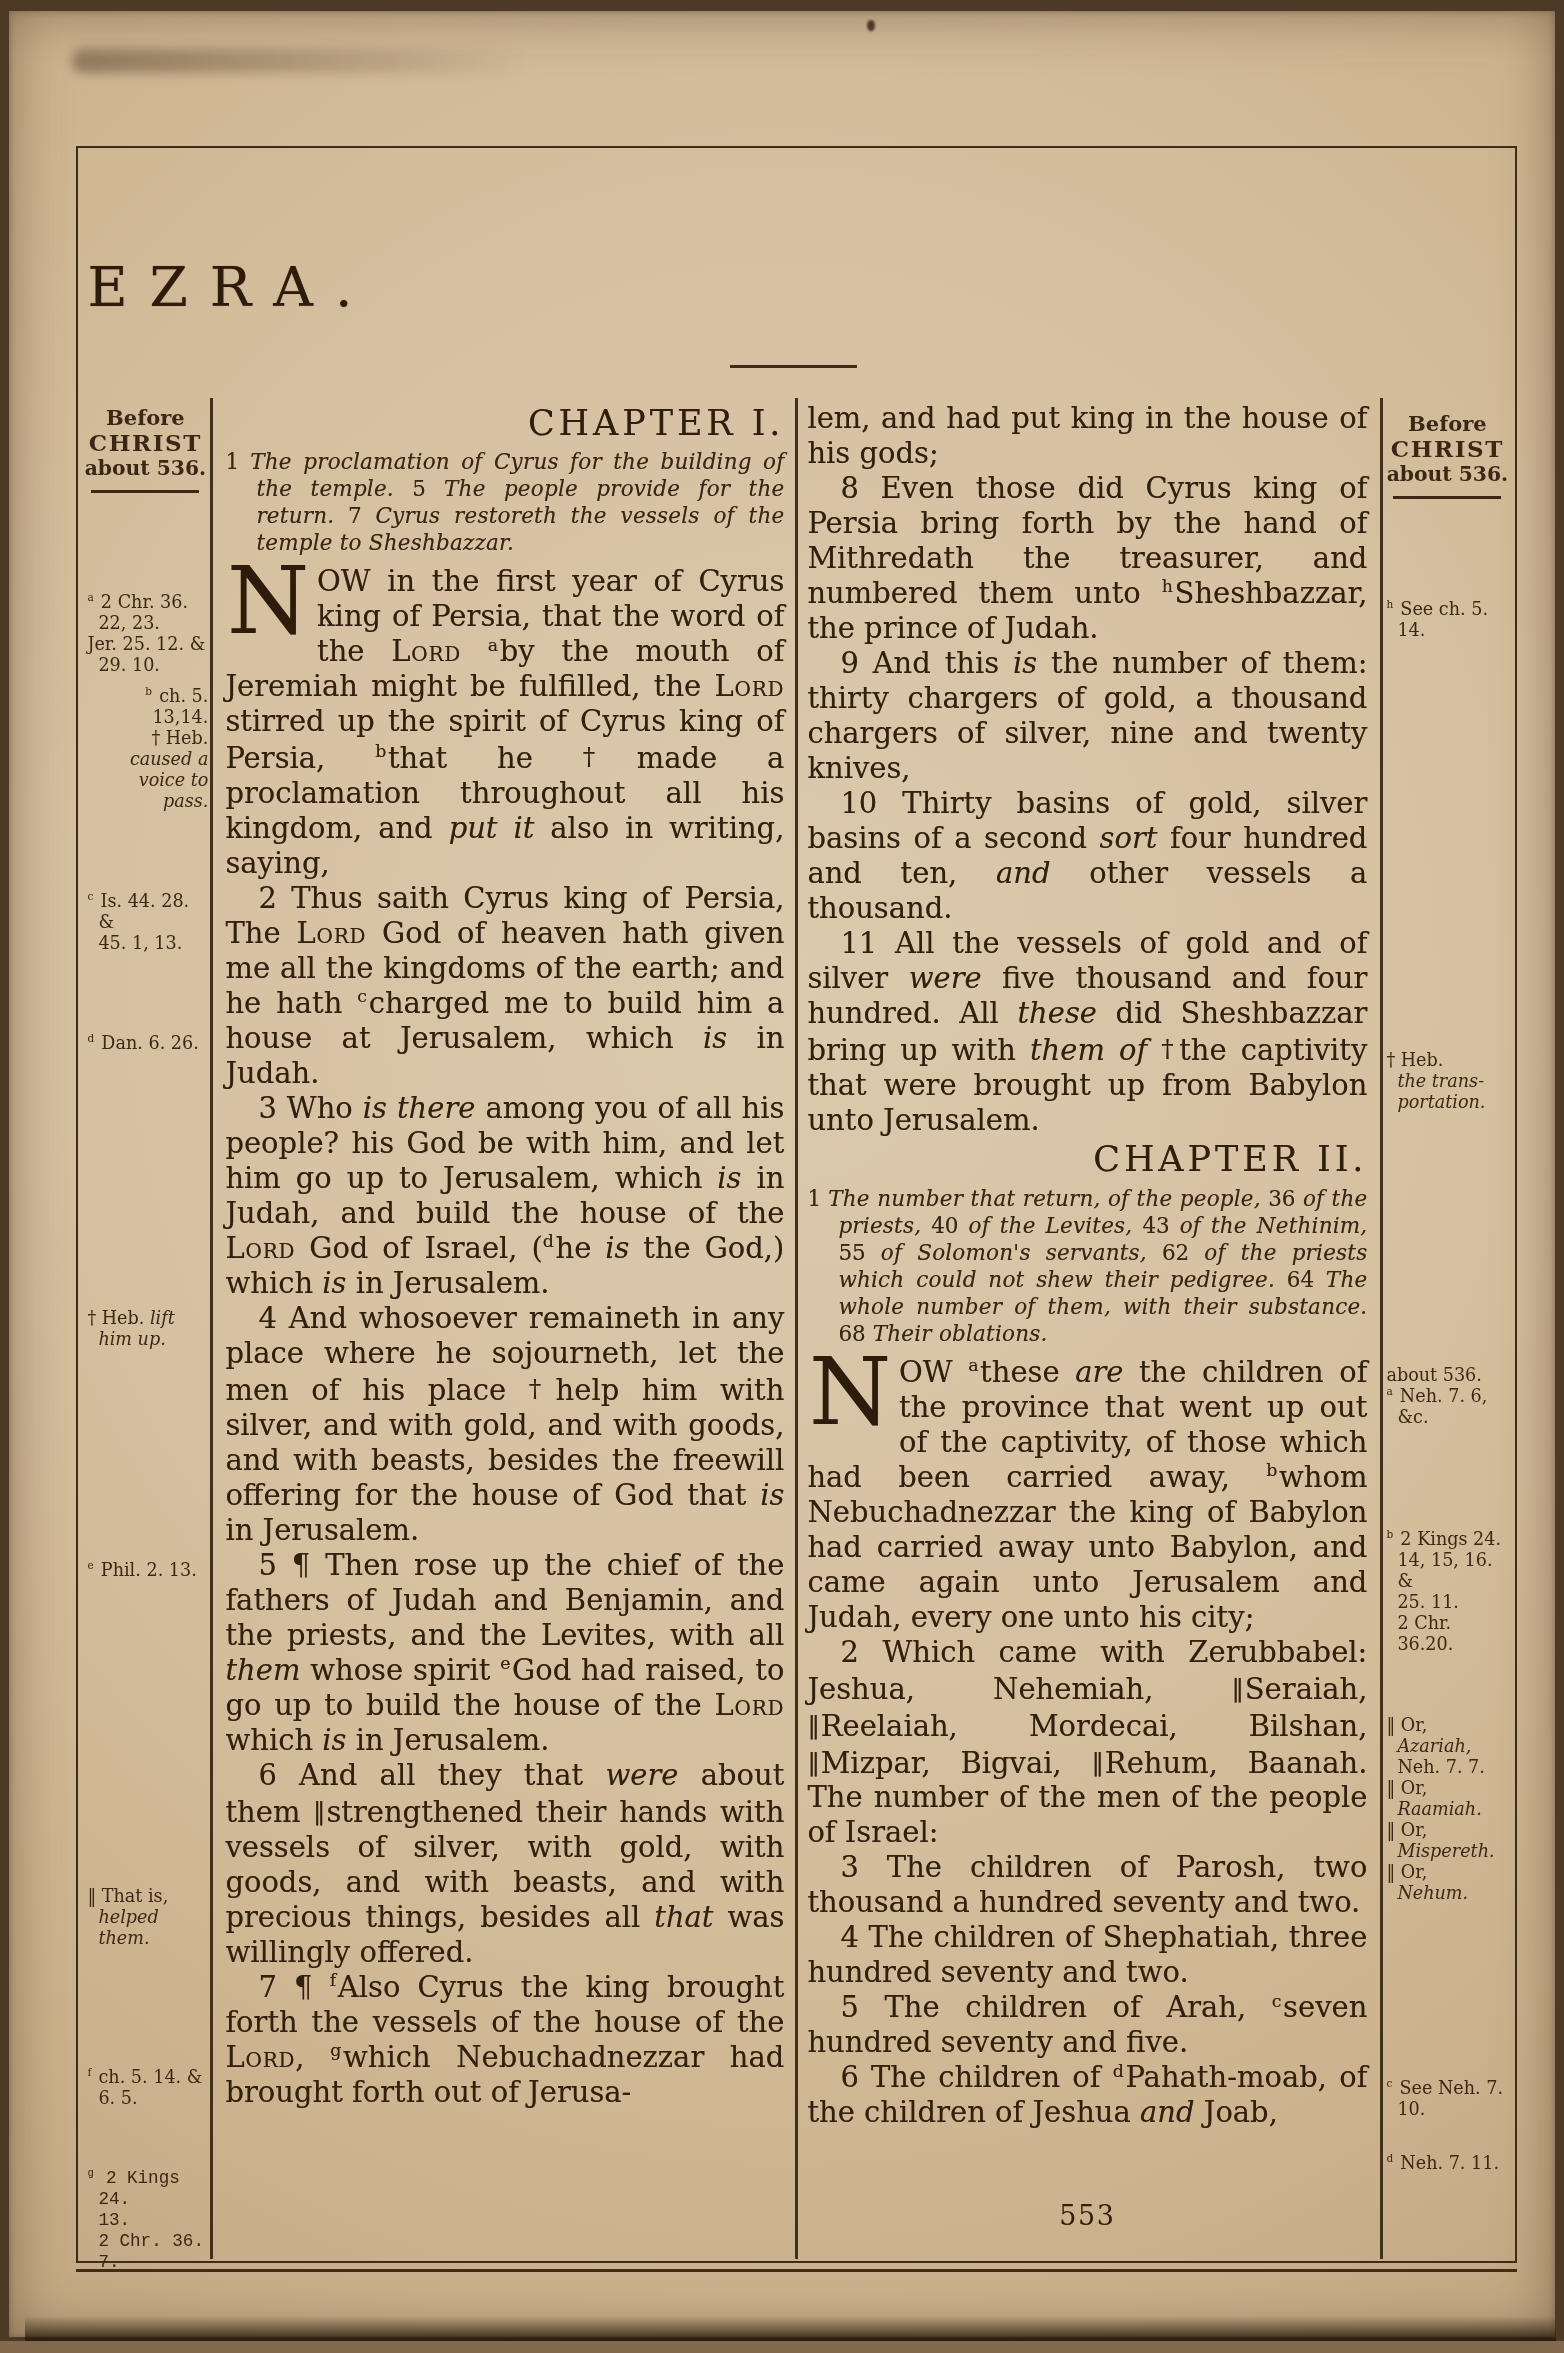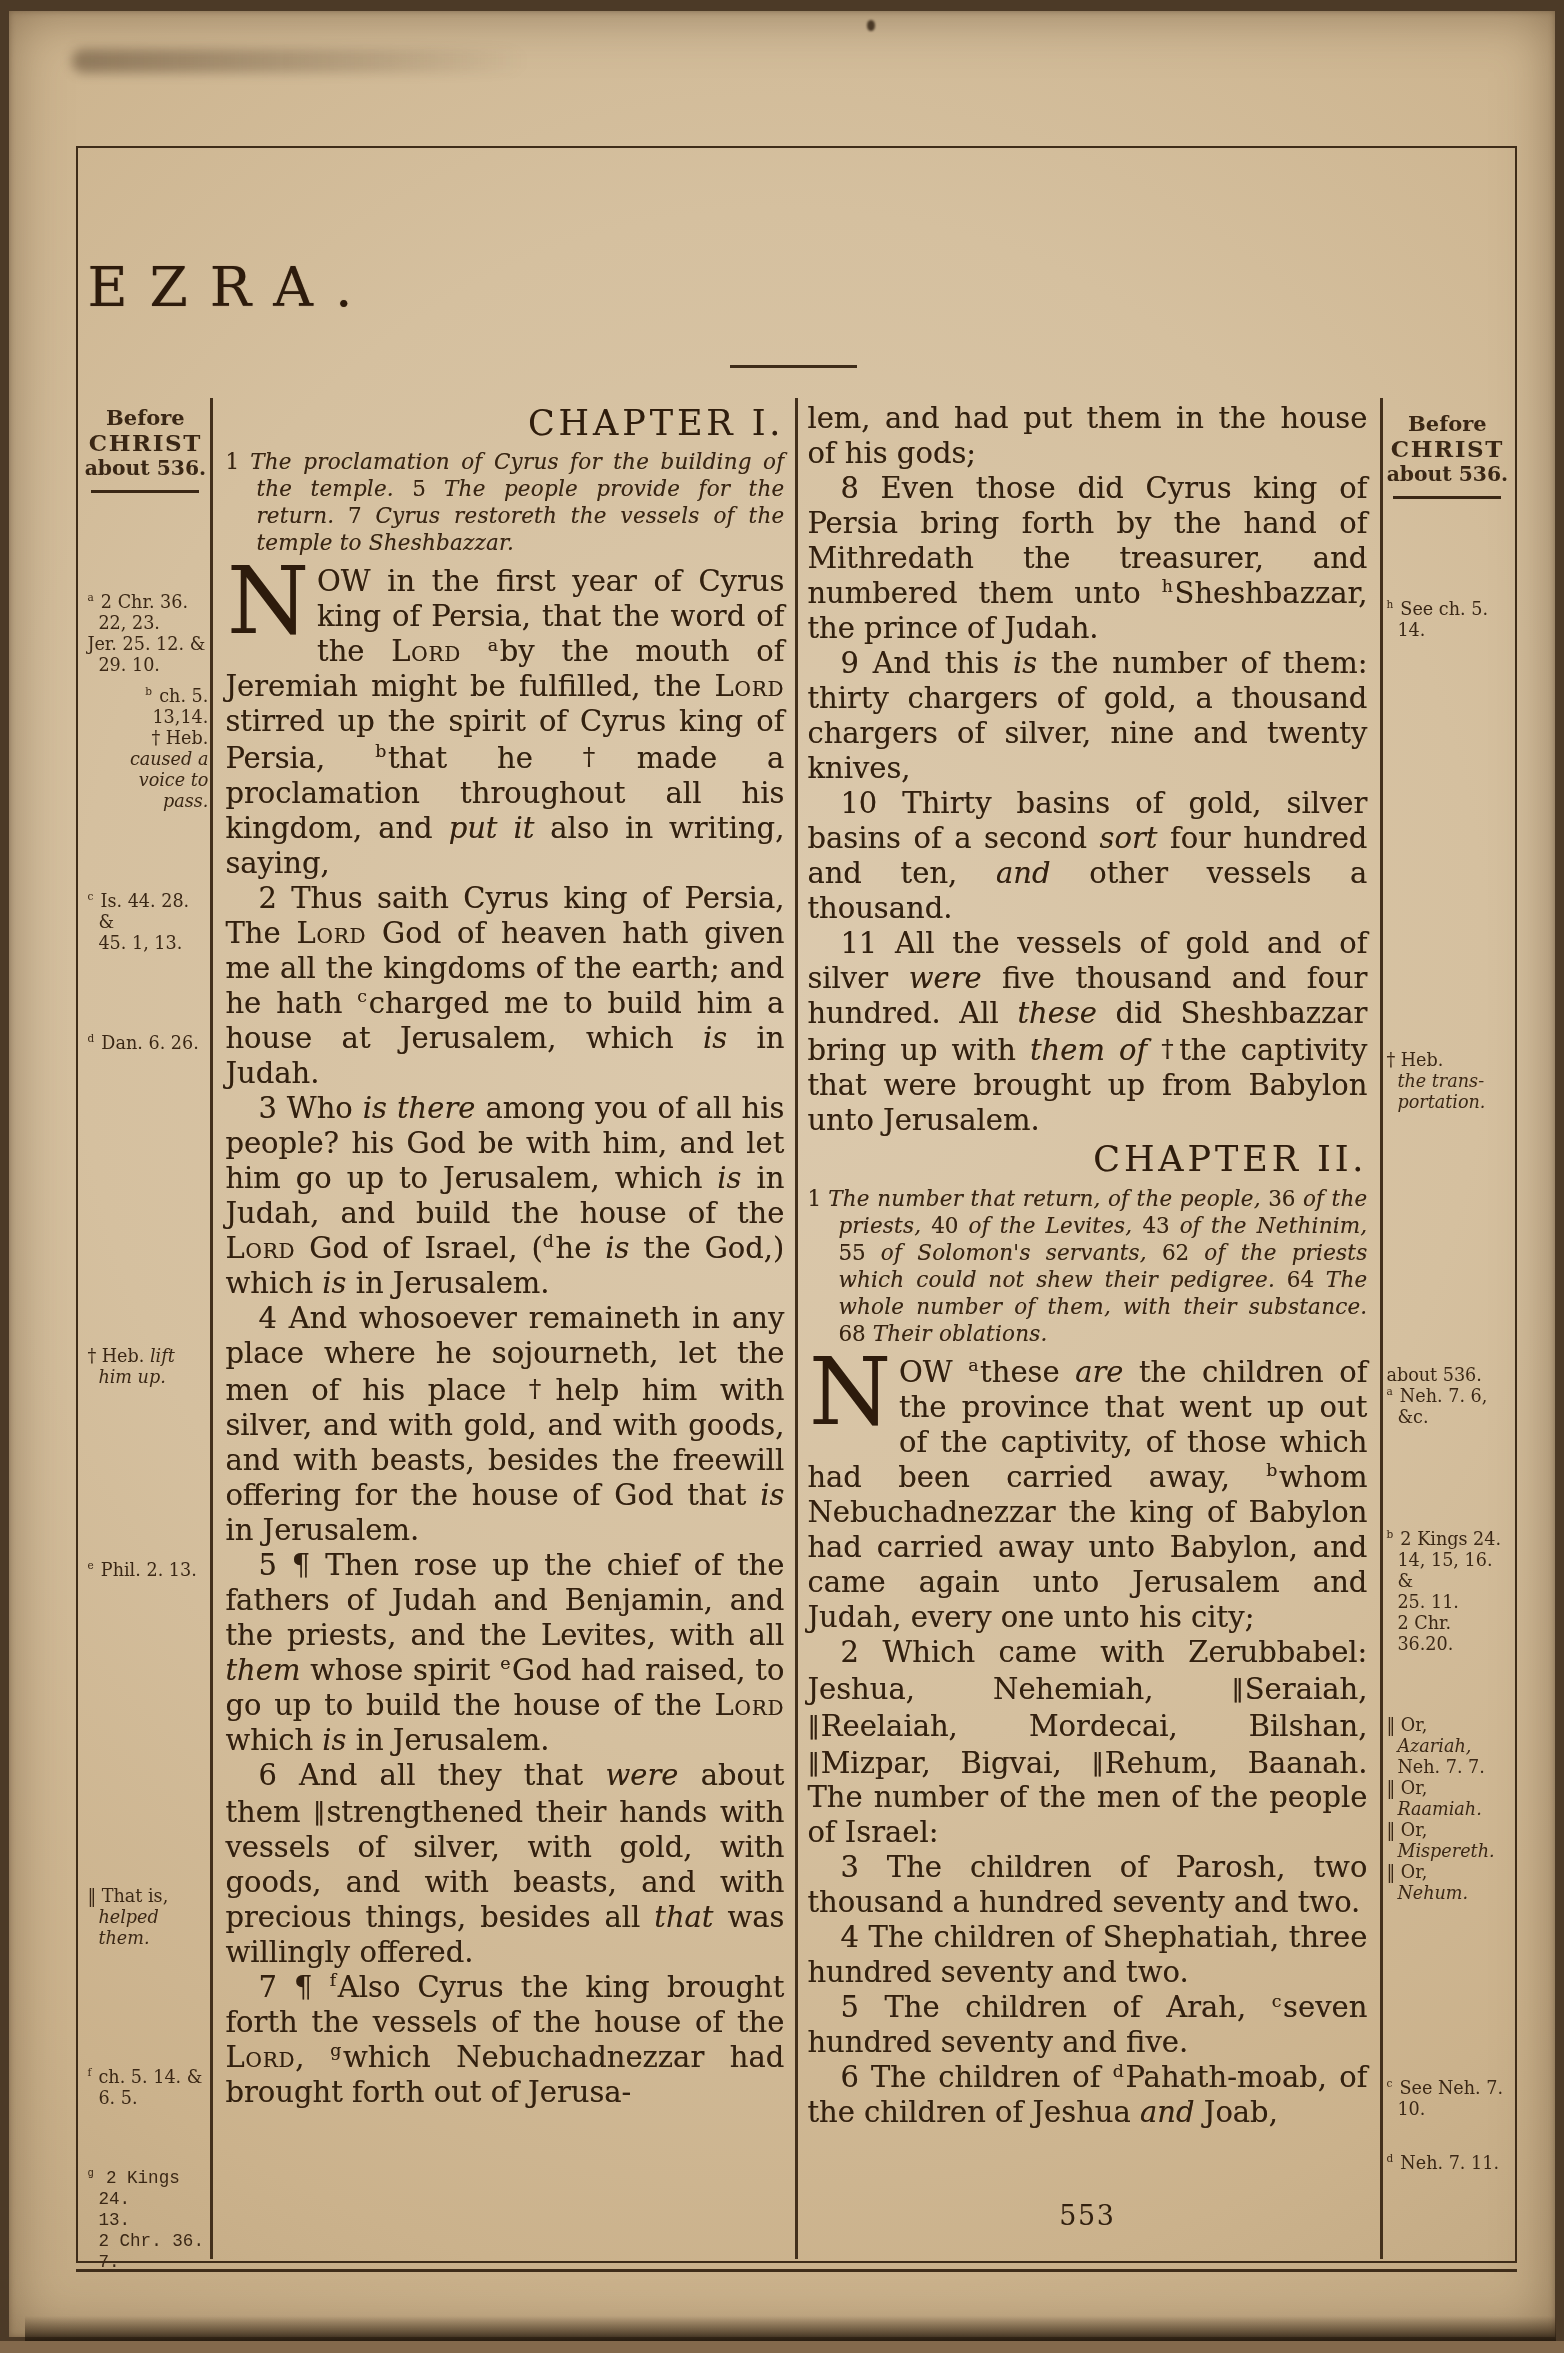--- a/index.html
+++ b/index.html
@@ -104,21 +104,21 @@
         <div class="note-line ind"><span class="it">voice to</span></div>
         <div class="note-line ind"><span class="it">pass.</span></div>
       </div>
       <div class="note" style="top: 880px;">
         <div class="note-line"><sup class="ref">c</sup> Is. 44. 28. &amp;</div>
         <div class="note-line ind">45. 1, 13.</div>
       </div>
       <div class="note" style="top: 1022px;">
         <div class="note-line"><sup class="ref">d</sup> Dan. 6. 26.</div>
       </div>
-      <div class="note" style="top: 1335px;">
+      <div class="note" style="top: 1297px;">
         <div class="note-line">† Heb. <span class="it">lift</span></div>
         <div class="note-line ind"><span class="it">him up.</span></div>
       </div>
       <div class="note" style="top: 1549px;">
         <div class="note-line"><sup class="ref">e</sup> Phil. 2. 13.</div>
       </div>
       <div class="note" style="top: 1875px;">
         <div class="note-line">‖ That is,</div>
         <div class="note-line ind"><span class="it">helped</span></div>
         <div class="note-line ind"><span class="it">them.</span></div>
@@ -179,21 +179,21 @@
       <div class="summary">1 <span class="it">The proclamation of Cyrus for the building of the temple. </span>5 <span class="it">The people provide for the return. </span>7 <span class="it">Cyrus restoreth the vessels of the temple to Sheshbazzar.</span></div>
       <p class="verse drop"><span class="dropcap">N</span>OW in the first year of Cyrus king of Persia, that the word of the <span class="sc">Lord</span> <sup class="ref">a</sup>by the mouth of Jeremiah might be fulfilled, the <span class="sc">Lord</span> stirred up the spirit of Cyrus king of Persia, <sup class="ref">b</sup>that he <span class="mk">†</span>made a proclamation throughout all his kingdom, and <span class="it">put it</span> also in writing, saying,</p>
       <p class="verse">2 Thus saith Cyrus king of Persia, The <span class="sc">Lord</span> God of heaven hath given me all the kingdoms of the earth; and he hath <sup class="ref">c</sup>charged me to build him a house at Jerusalem, which <span class="it">is</span> in Judah.</p>
       <p class="verse">3 Who <span class="it">is there</span> among you of all his people? his God be with him, and let him go up to Jerusalem, which <span class="it">is</span> in Judah, and build the house of the <span class="sc">Lord</span> God of Israel, (<sup class="ref">d</sup>he <span class="it">is</span> the God,) which <span class="it">is</span> in Jerusalem.</p>
       <p class="verse">4 And whosoever remaineth in any place where he sojourneth, let the men of his place <span class="mk">†</span>help him with silver, and with gold, and with goods, and with beasts, besides the freewill offering for the house of God that <span class="it">is</span> in Jerusalem.</p>
       <p class="verse">5 ¶ Then rose up the chief of the fathers of Judah and Benjamin, and the priests, and the Levites, with all <span class="it">them</span> whose spirit <sup class="ref">e</sup>God had raised, to go up to build the house of the <span class="sc">Lord</span> which <span class="it">is</span> in Jerusalem.</p>
       <p class="verse">6 And all they that <span class="it">were</span> about them <span class="mk">‖</span>strengthened their hands with vessels of silver, with gold, with goods, and with beasts, and with precious things, besides all <span class="it">that</span> was willingly offered.</p>
       <p class="verse">7 ¶ <sup class="ref">f</sup>Also Cyrus the king brought forth the vessels of the house of the <span class="sc">Lord</span>, <sup class="ref">g</sup>which Nebuchadnezzar had brought forth out of Jerusa-</p>
     </div>
   <div class="text-col" id="col2">
-      <p class="verse cont">lem, and had put them in the house of his gods;</p>
+      <p class="verse cont">lem, and had put king in the house of his gods;</p>
       <p class="verse">8 Even those did Cyrus king of Persia bring forth by the hand of Mithredath the treasurer, and numbered them unto <sup class="ref">h</sup>Sheshbazzar, the prince of Judah.</p>
       <p class="verse">9 And this <span class="it">is</span> the number of them: thirty chargers of gold, a thousand chargers of silver, nine and twenty knives,</p>
       <p class="verse">10 Thirty basins of gold, silver basins of a second <span class="it">sort</span> four hundred and ten, <span class="it">and</span> other vessels a thousand.</p>
       <p class="verse">11 All the vessels of gold and of silver <span class="it">were</span> five thousand and four hundred. All <span class="it">these</span> did Sheshbazzar bring up with <span class="it">them of</span> <span class="mk">†</span>the captivity that were brought up from Babylon unto Jerusalem.</p>
       <div class="chapter-heading">CHAPTER II.</div>
       <div class="summary">1 <span class="it">The number that return, of the people, </span>36<span class="it"> of the priests, </span>40<span class="it"> of the Levites, </span>43<span class="it"> of the Nethinim, </span>55<span class="it"> of Solomon's servants, </span>62<span class="it"> of the priests which could not shew their pedigree. </span>64<span class="it"> The whole number of them, with their substance. </span>68<span class="it"> Their oblations.</span></div>
       <p class="verse drop"><span class="dropcap">N</span>OW <sup class="ref">a</sup>these <span class="it">are</span> the children of the province that went up out of the captivity, of those which had been carried away, <sup class="ref">b</sup>whom Nebuchadnezzar the king of Babylon had carried away unto Babylon, and came again unto Jerusalem and Judah, every one unto his city;</p>
       <p class="verse">2 Which came with Zerubbabel: Jeshua, Nehemiah, <span class="mk">‖</span>Seraiah, <span class="mk">‖</span>Reelaiah, Mordecai, Bilshan, <span class="mk">‖</span>Mizpar, Bigvai, <span class="mk">‖</span>Rehum, Baanah. The number of the men of the people of Israel:</p>
       <p class="verse">3 The children of Parosh, two thousand a hundred seventy and two.</p>
       <p class="verse">4 The children of Shephatiah, three hundred seventy and two.</p>

